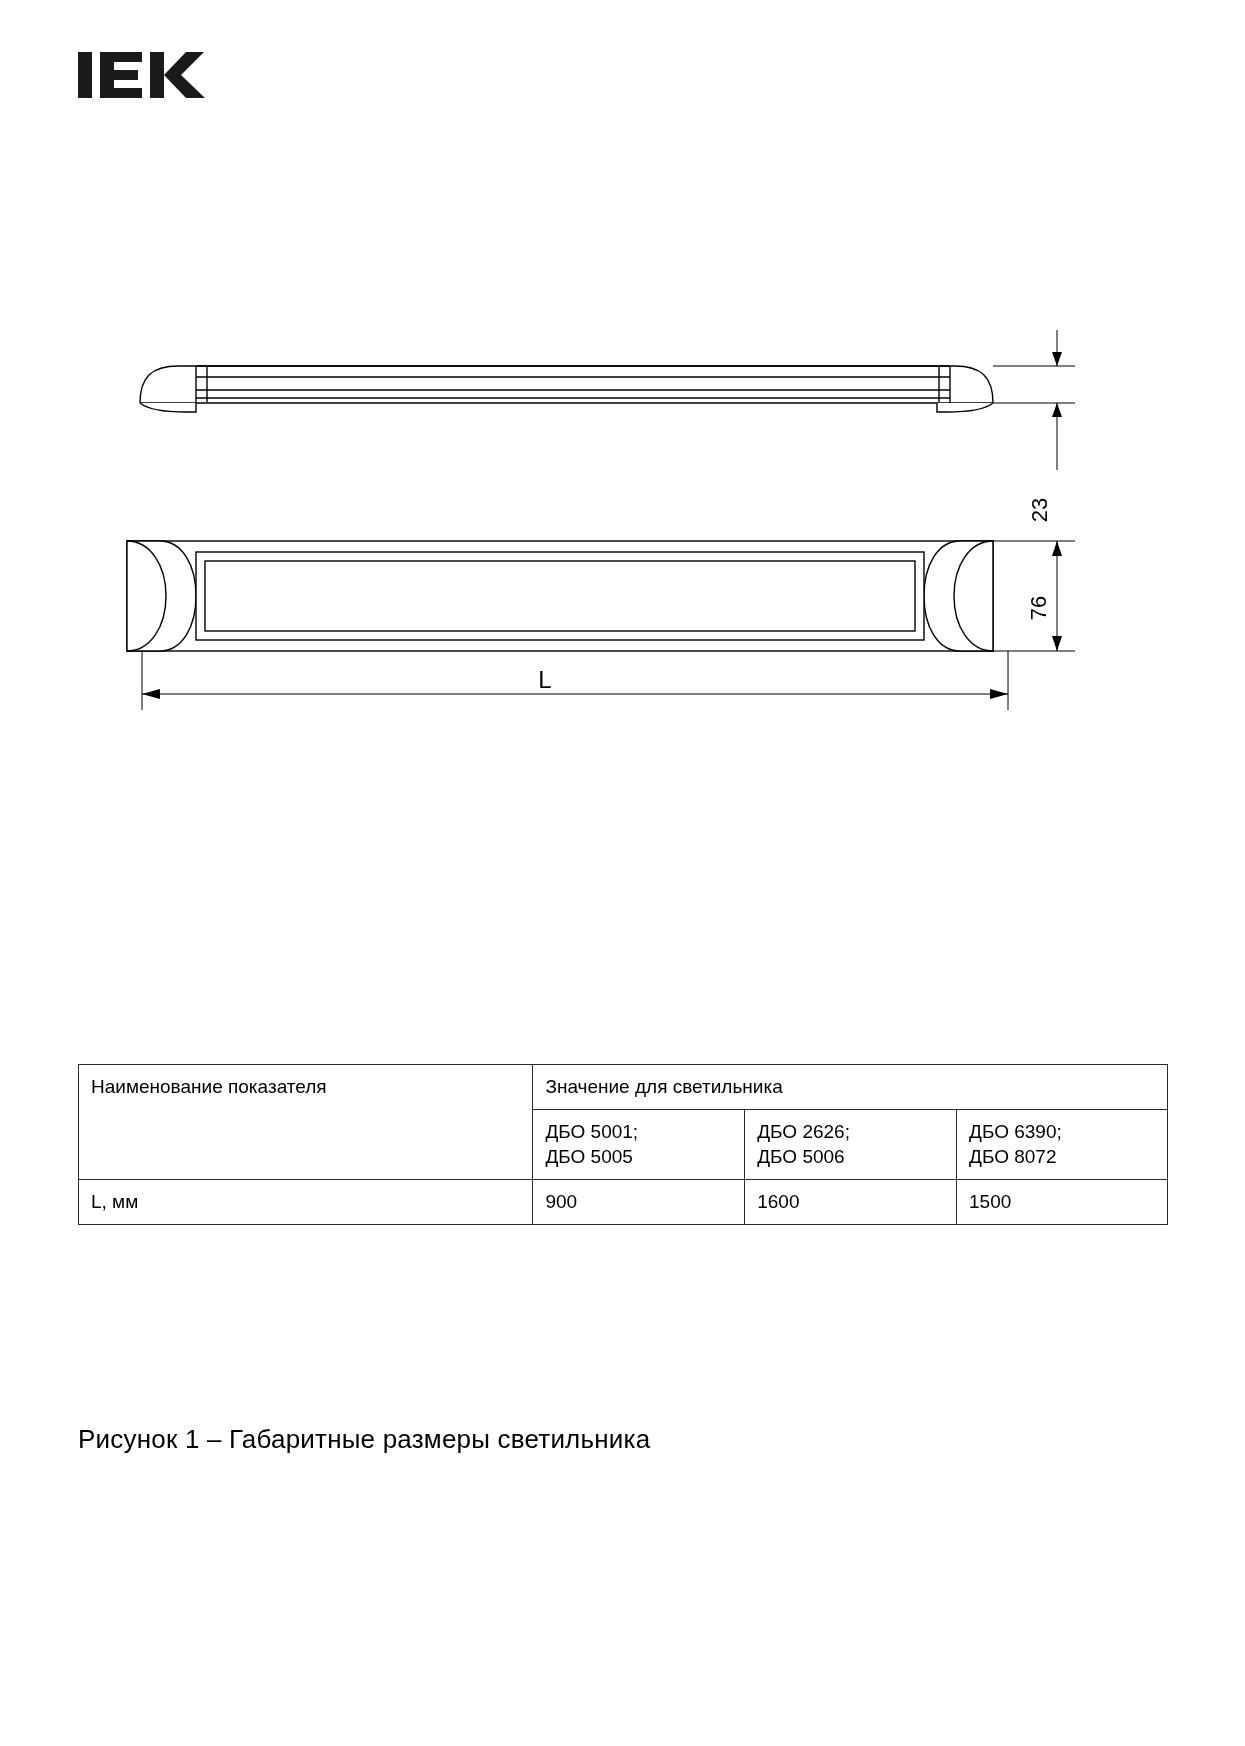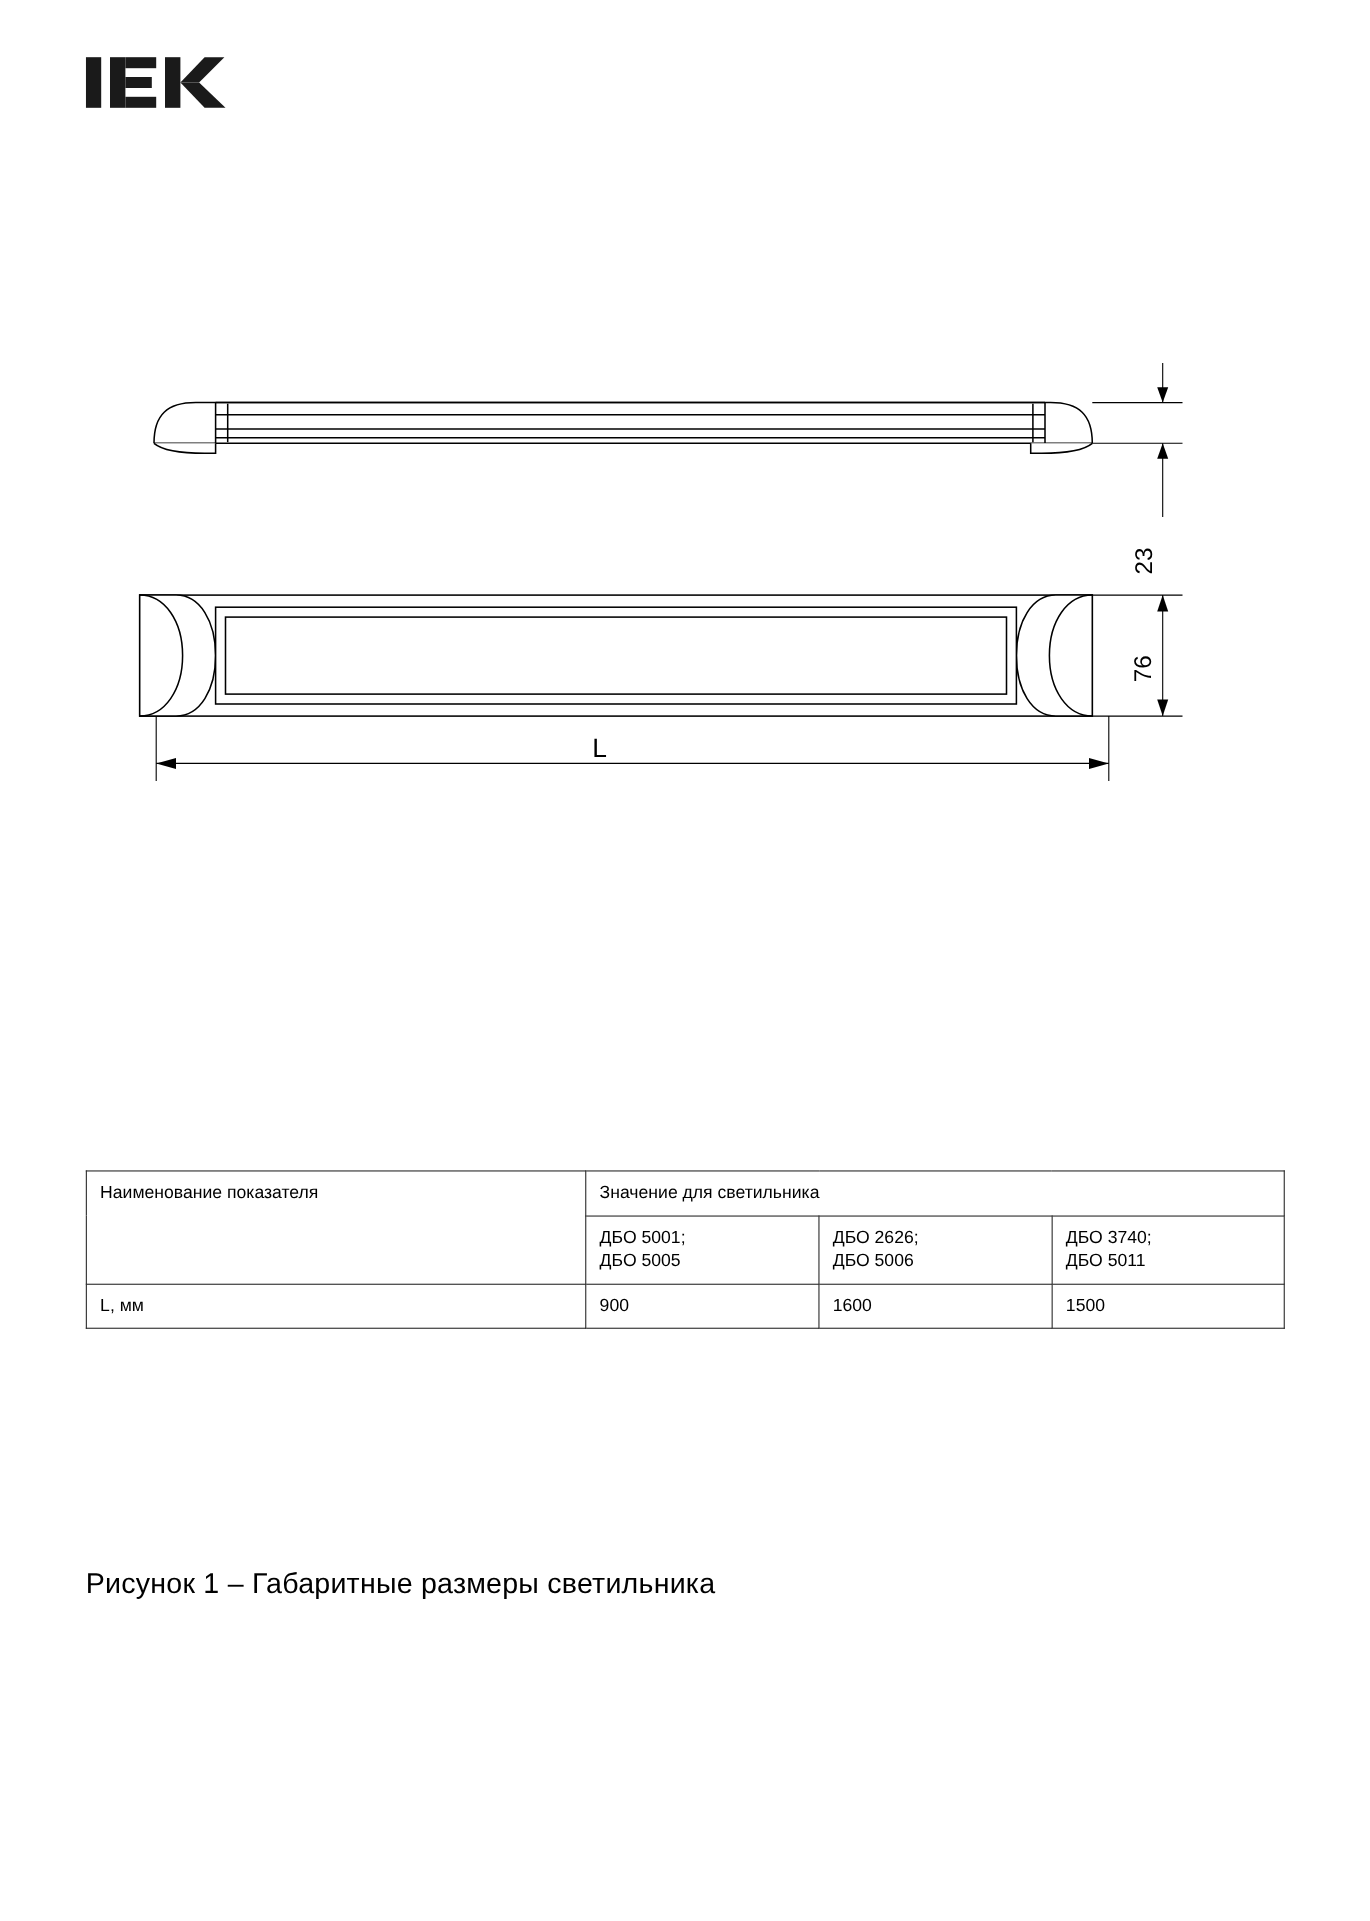--- a/index.html
+++ b/index.html
@@ -41,21 +41,21 @@
     left: 78px;
     top: 1064px;
     width: 1090px;
     border-collapse: collapse;
     font-size: 17px;
   }
   .spec-table td {
     border: 1px solid #2b2b2b;
     padding: 9px 10px 9px 12px;
     vertical-align: top;
-    font-size: 16px;
+    font-size: 19px;
     line-height: 1.35;
     font-weight: normal;
   }
   .col-name  { width: 470px; }
   .col-v1    { width: 207px; }
   .col-v2    { width: 207px; }
   .col-v3    { width: 206px; }
 
   
   .caption {
@@ -177,22 +177,22 @@
     <tr>
       <td class="col-v1">
         <span>ДБО 5001;</span><br>
         <span>ДБО 5005</span>
       </td>
       <td class="col-v2">
         <span>ДБО 2626;</span><br>
         <span>ДБО 5006</span>
       </td>
       <td class="col-v3">
-        <span>ДБО 3740;</span><br>
-        <span>ДБО 5011</span>
+        <span>ДБО 6390;</span><br>
+        <span>ДБО 8072</span>
       </td>
     </tr>
     <tr>
       <td>
         <span>L, мм</span>
       </td>
       <td>
         <span>900</span>
       </td>
       <td>

